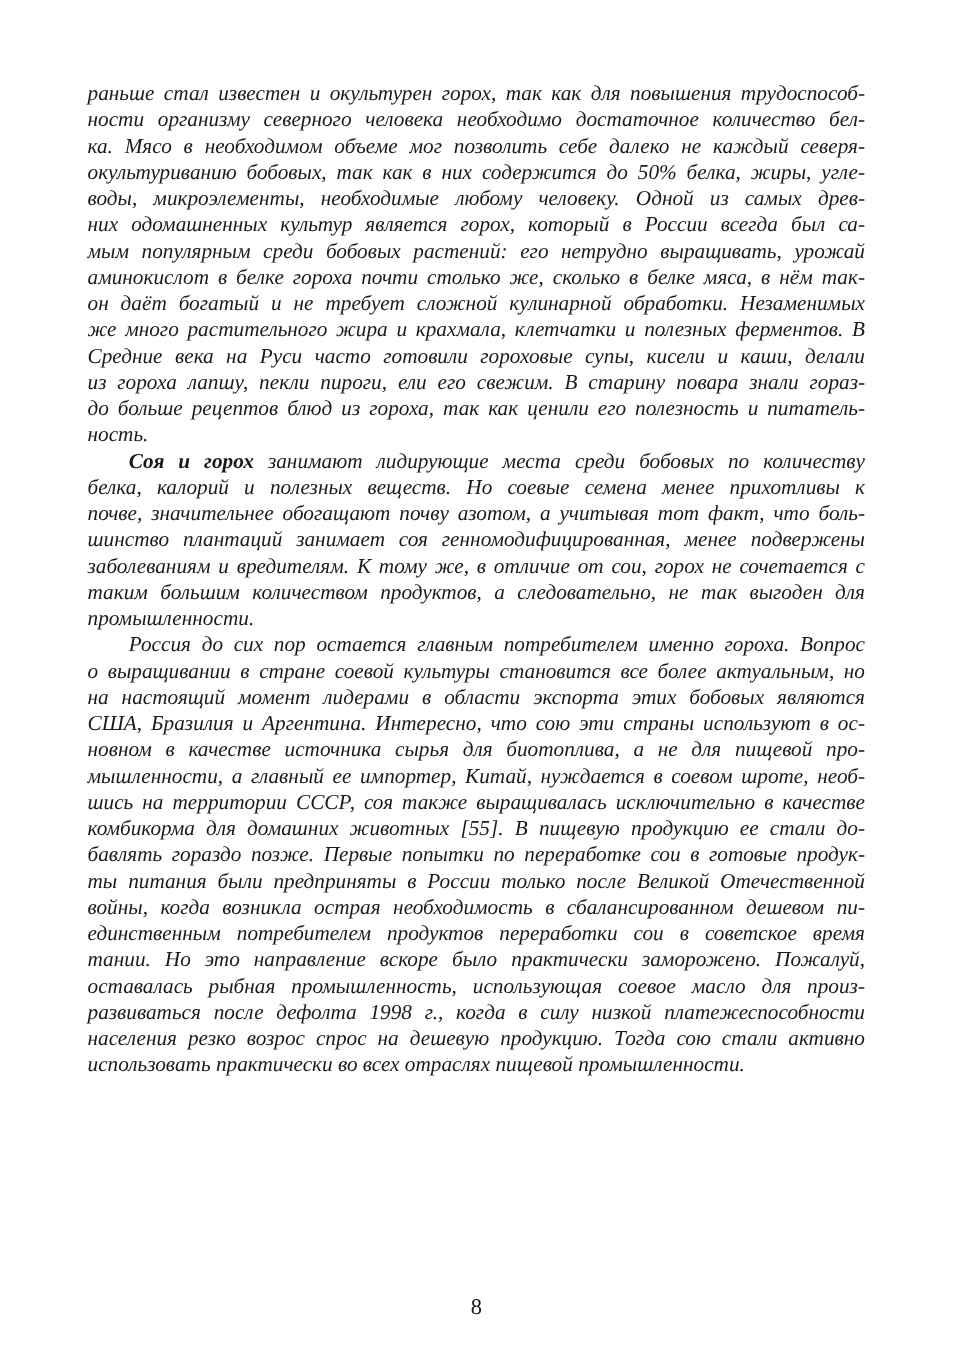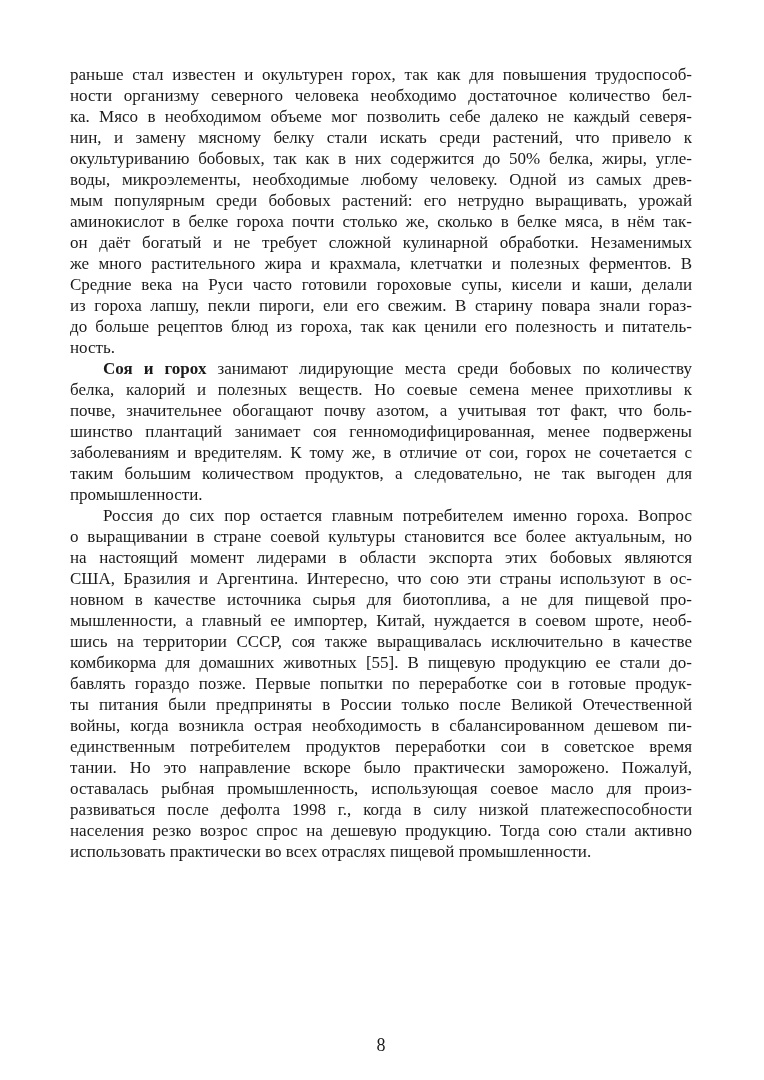--- a/index.html
+++ b/index.html
@@ -18,20 +18,21 @@
     top: 64px;
     width: 622px;
     font-size: 17px;
     line-height: 21px;
   }
   .paragraph { margin: 0; padding: 0; }
   .line {
     text-align: justify;
     text-align-last: justify;
     white-space: normal;
+    font-style: italic;
   }
   .line.para-last { text-align-last: auto; }
   .line.para-first.indented { text-indent: 33px; }
   .bold-run { font-weight: bold; }
   .pagenum {
     position: absolute;
     left: 70px;
     top: 1034px;
     width: 622px;
     text-align: center;
@@ -41,23 +42,23 @@
 </style>
 </head>
 <body>
 
 <div class="page">
   <div class="textblock">
       <div class="paragraph">
         <div class="line para-first">раньше стал известен и окультурен горох, так как для повышения трудоспособ-</div>
         <div class="line">ности организму северного человека необходимо достаточное количество бел-</div>
         <div class="line">ка. Мясо в необходимом объеме мог позволить себе далеко не каждый северя-</div>
-        <div class="line">нин, и замену мясному белку стали искать среди растений, что привело к</div>
         <div class="line">окультуриванию бобовых, так как в них содержится до 50% белка, жиры, угле-</div>
         <div class="line">воды, микроэлементы, необходимые любому человеку. Одной из самых древ-</div>
+        <div class="line">них одомашненных культур является горох, который в России всегда был са-</div>
         <div class="line">мым популярным среди бобовых растений: его нетрудно выращивать, урожай</div>
         <div class="line">аминокислот в белке гороха почти столько же, сколько в белке мяса, в нём так-</div>
         <div class="line">он даёт богатый и не требует сложной кулинарной обработки. Незаменимых</div>
         <div class="line">же много растительного жира и крахмала, клетчатки и полезных ферментов. В</div>
         <div class="line">Средние века на Руси часто готовили гороховые супы, кисели и каши, делали</div>
         <div class="line">из гороха лапшу, пекли пироги, ели его свежим. В старину повара знали гораз-</div>
         <div class="line">до больше рецептов блюд из гороха, так как ценили его полезность и питатель-</div>
         <div class="line para-last">ность.</div>
       </div>
       <div class="paragraph">

